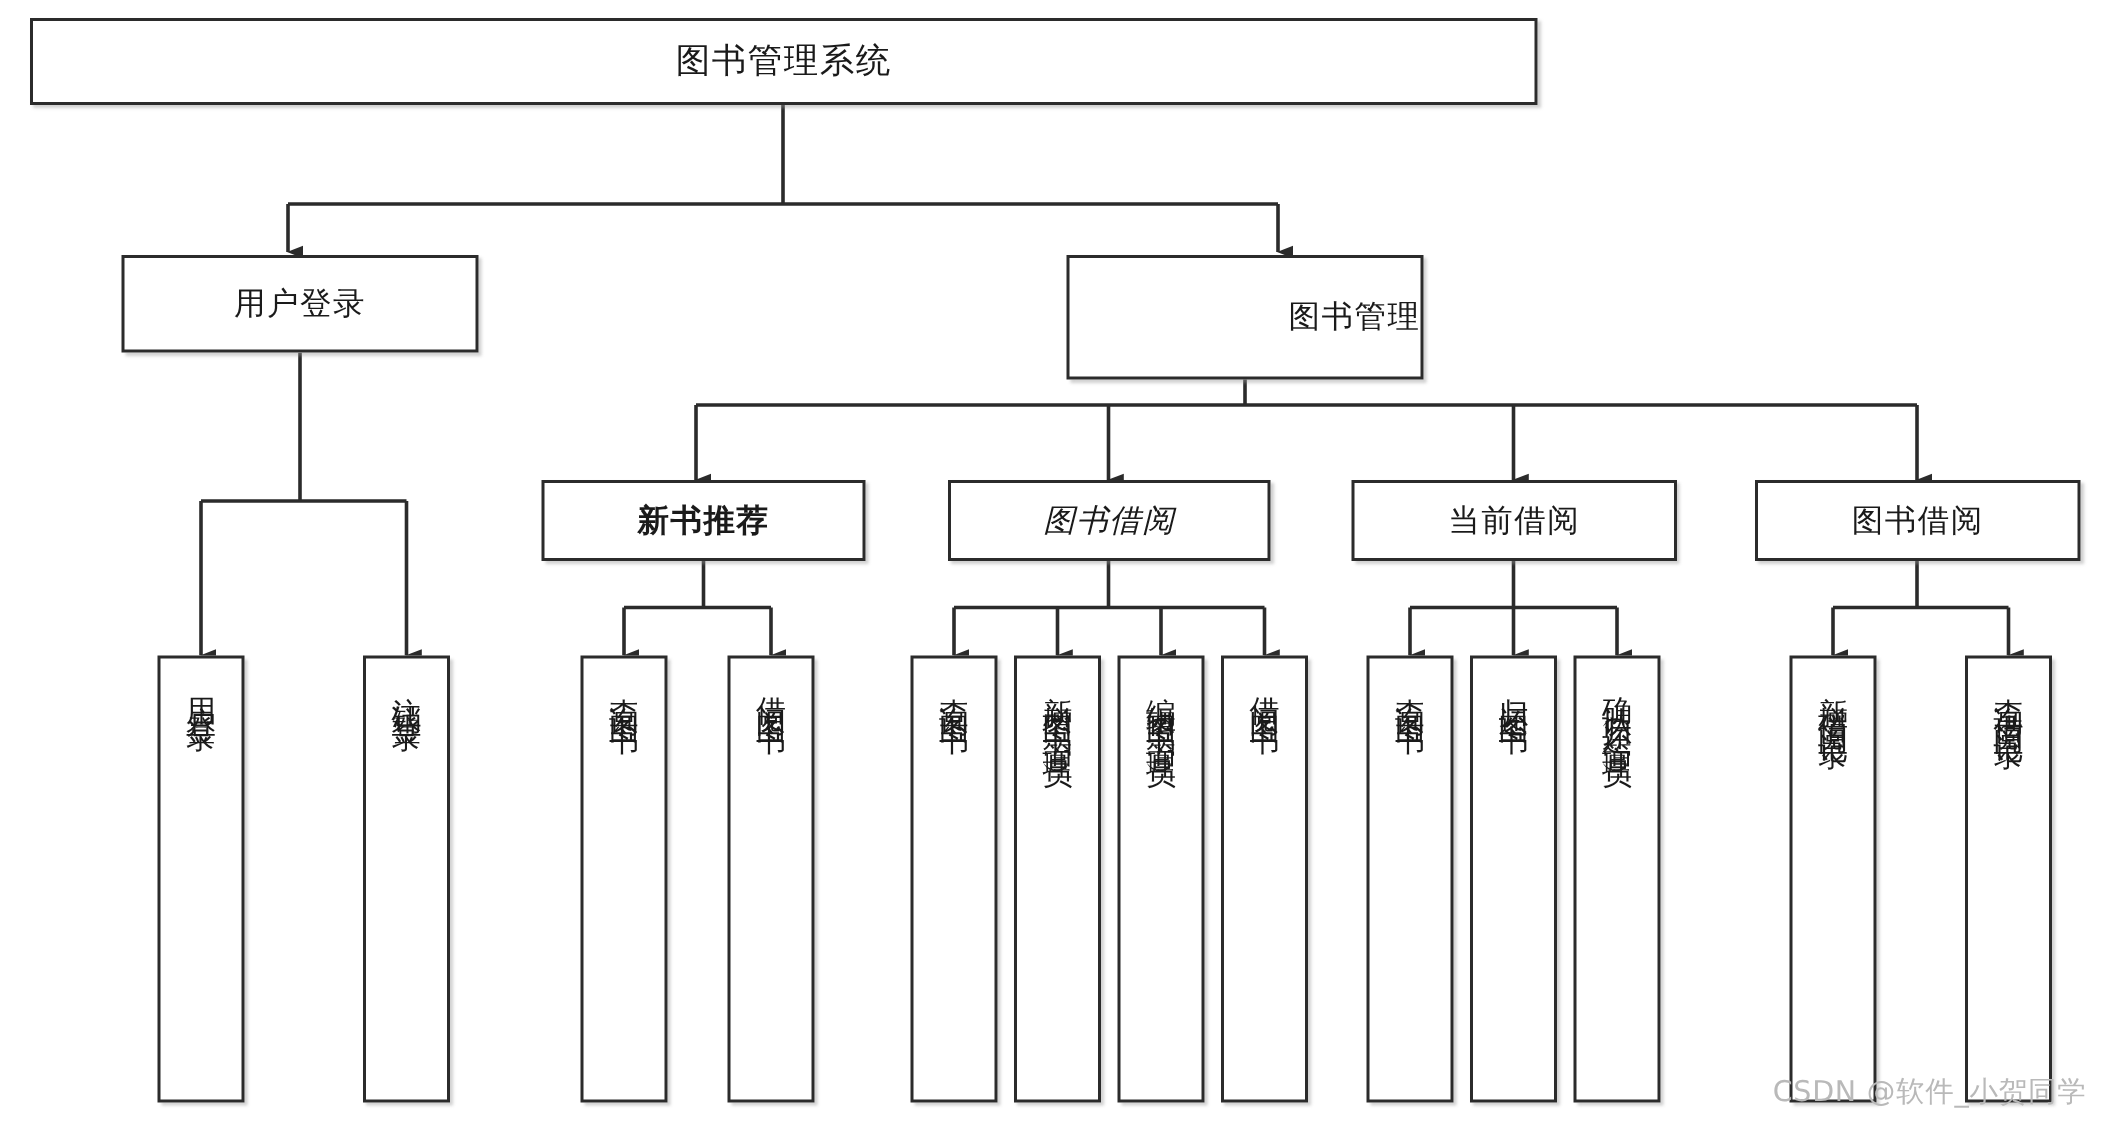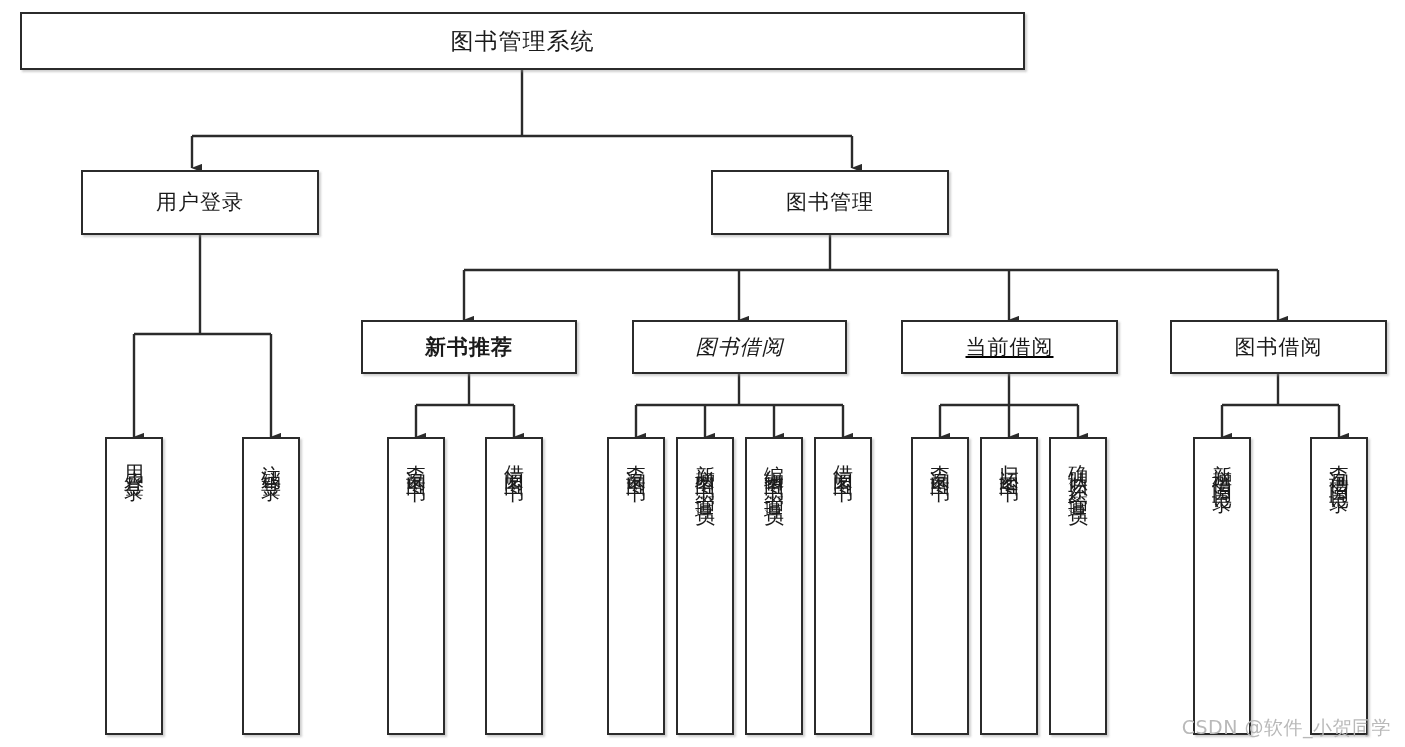--- a/index.html
+++ b/index.html
@@ -131,33 +131,33 @@
   </svg>
 
   <div class="node-box node-root" style="left:20px; top:12px; width:1005px; height:58px;">
     <span class="node-label">图书管理系统</span>
   </div>
 
   <div class="node-box" style="left:81px; top:170px; width:238px; height:65px;">
     <span class="node-label">用户登录</span>
   </div>
 
-  <div class="node-box" style="left:711px; top:170px; width:238px; height:65px;">
+  <div class="node-box" style="left:711px; top:170px; width:238px; height:83px;justify-content:flex-end;">
     <span class="node-label">图书管理</span>
   </div>
 
   <div class="node-box" style="left:361px; top:320px; width:216px; height:54px;font-weight:bold;">
     <span class="node-label">新书推荐</span>
   </div>
 
   <div class="node-box" style="left:632px; top:320px; width:215px; height:54px;font-style:italic;">
     <span class="node-label">图书借阅</span>
   </div>
 
-  <div class="node-box" style="left:901px; top:320px; width:217px; height:54px;text-decoration:underline;">
+  <div class="node-box" style="left:901px; top:320px; width:217px; height:54px;">
     <span class="node-label">当前借阅</span>
   </div>
 
   <div class="node-box" style="left:1170px; top:320px; width:217px; height:54px;">
     <span class="node-label">图书借阅</span>
   </div>
 
   <div class="node-box leaf-box" style="left:105px; top:437px; width:58px; height:298px;">
     <span class="node-label vertical">用户登录</span>
   </div>

